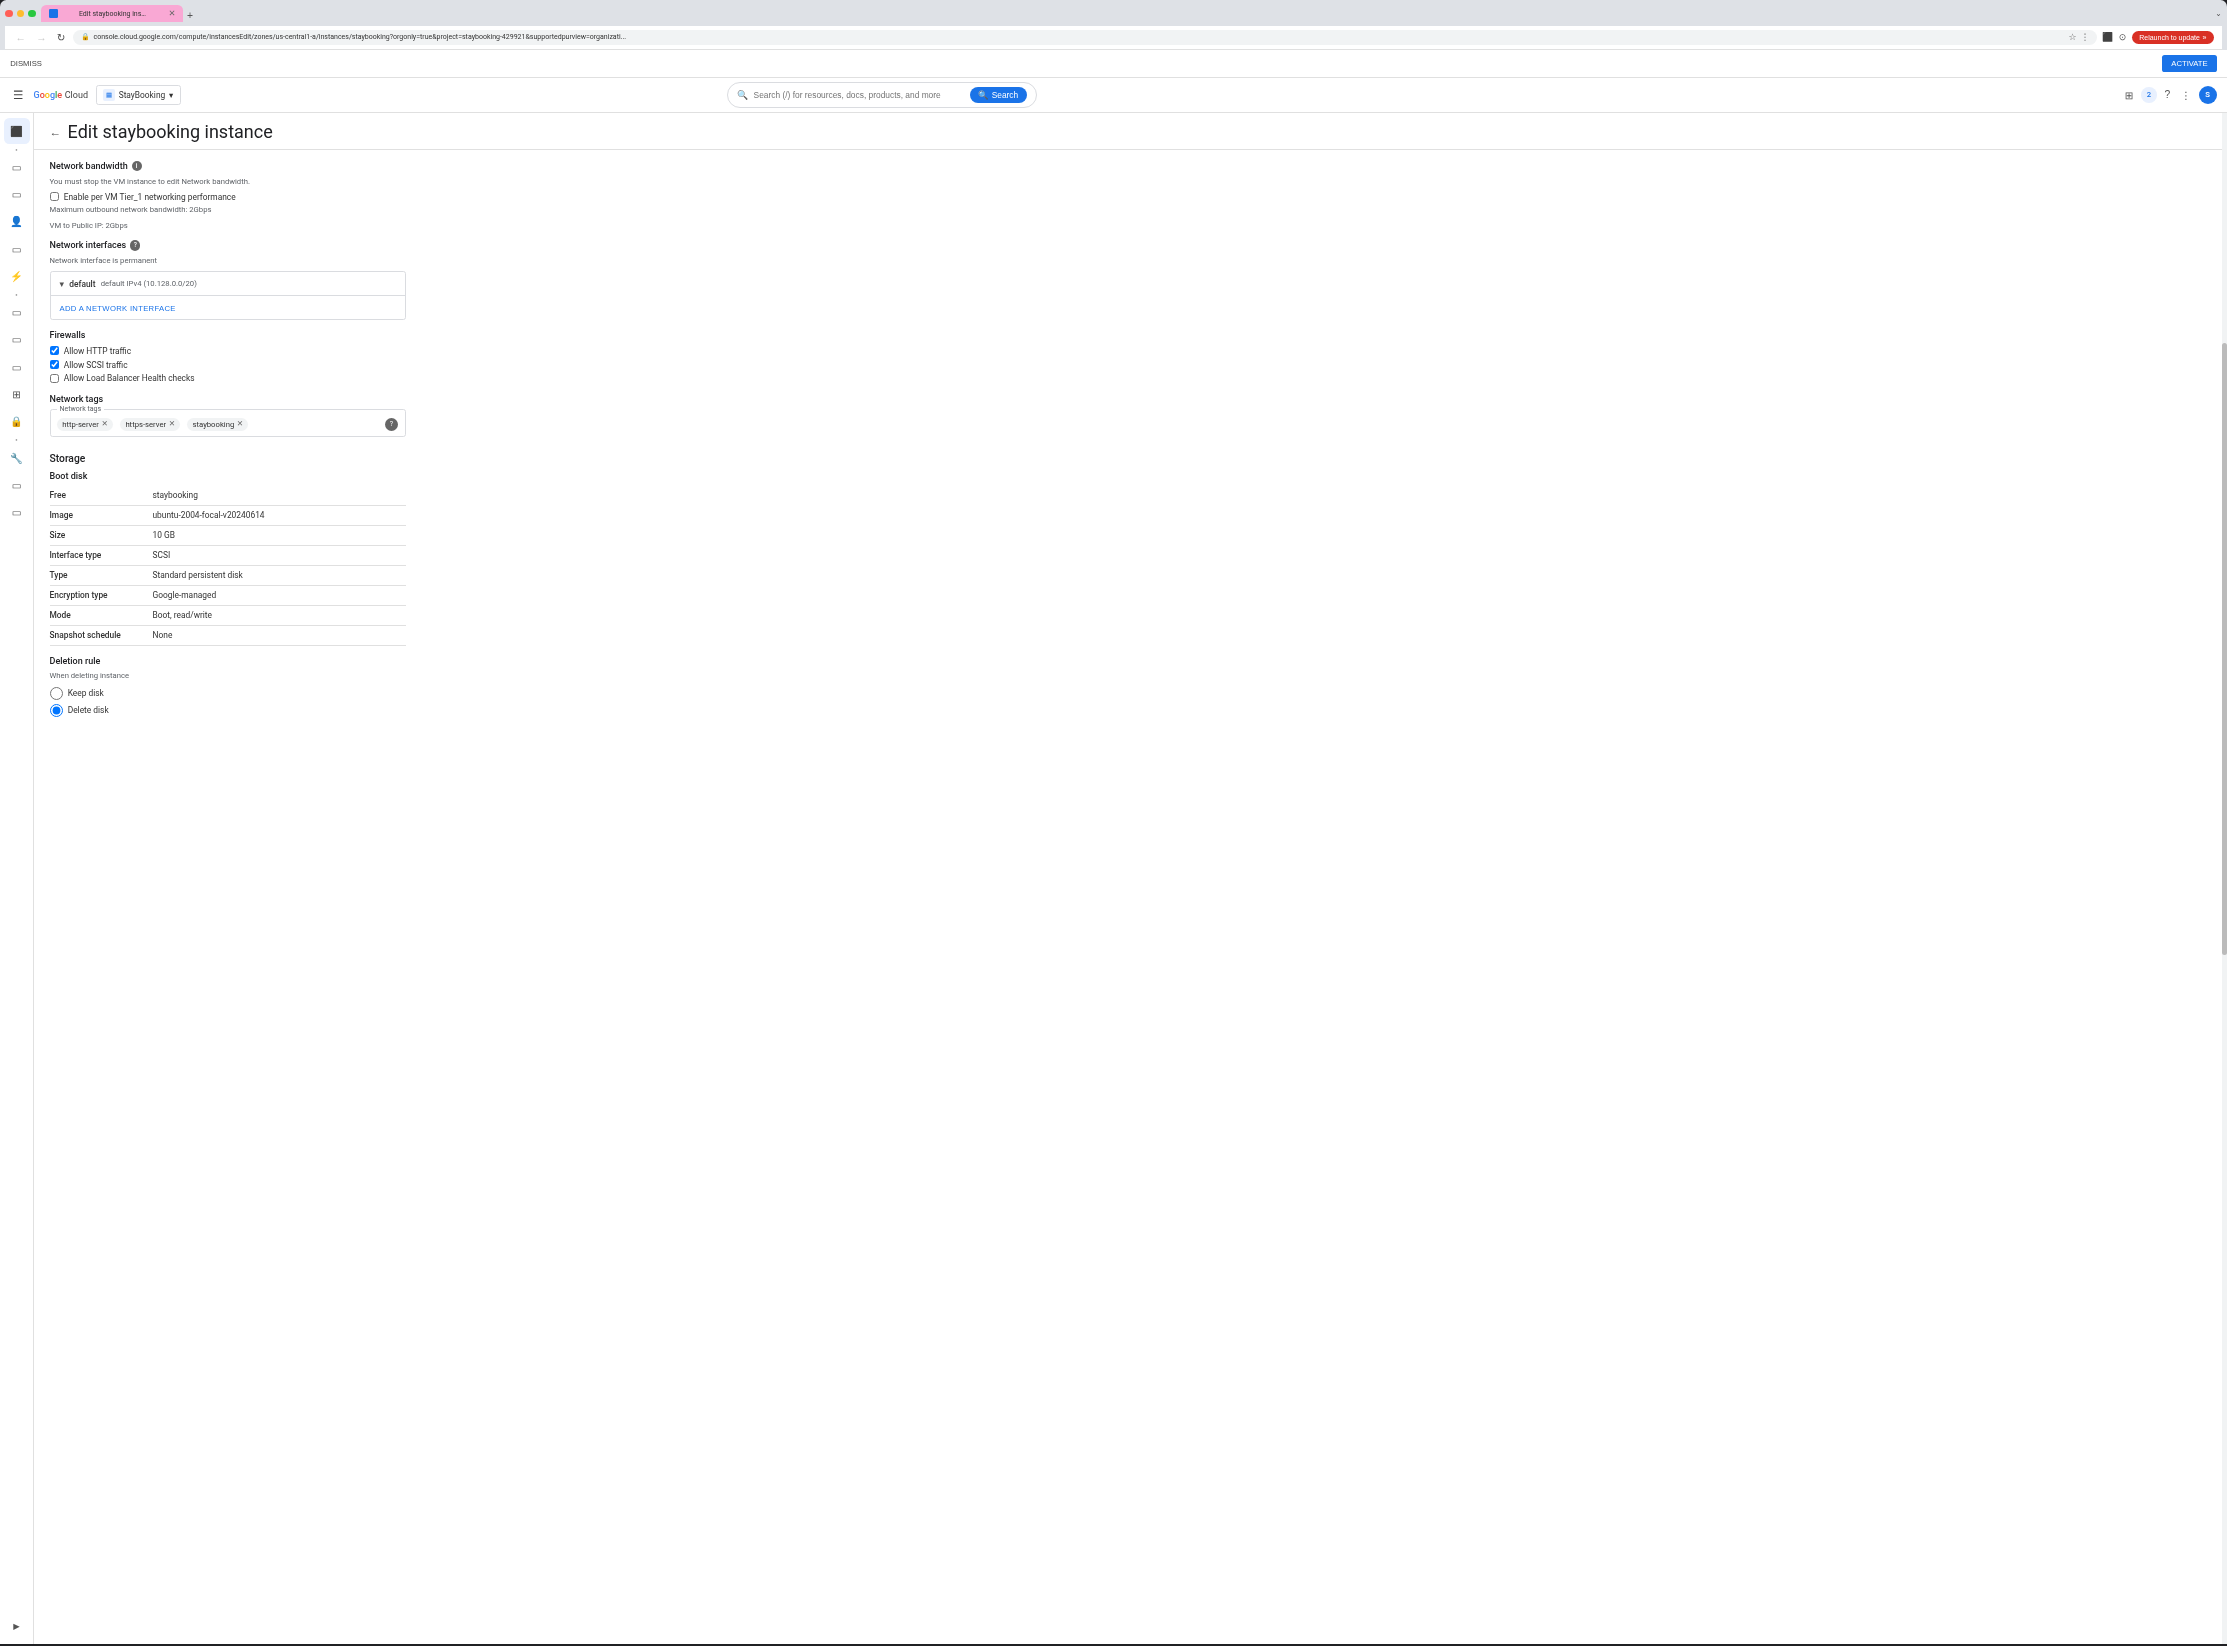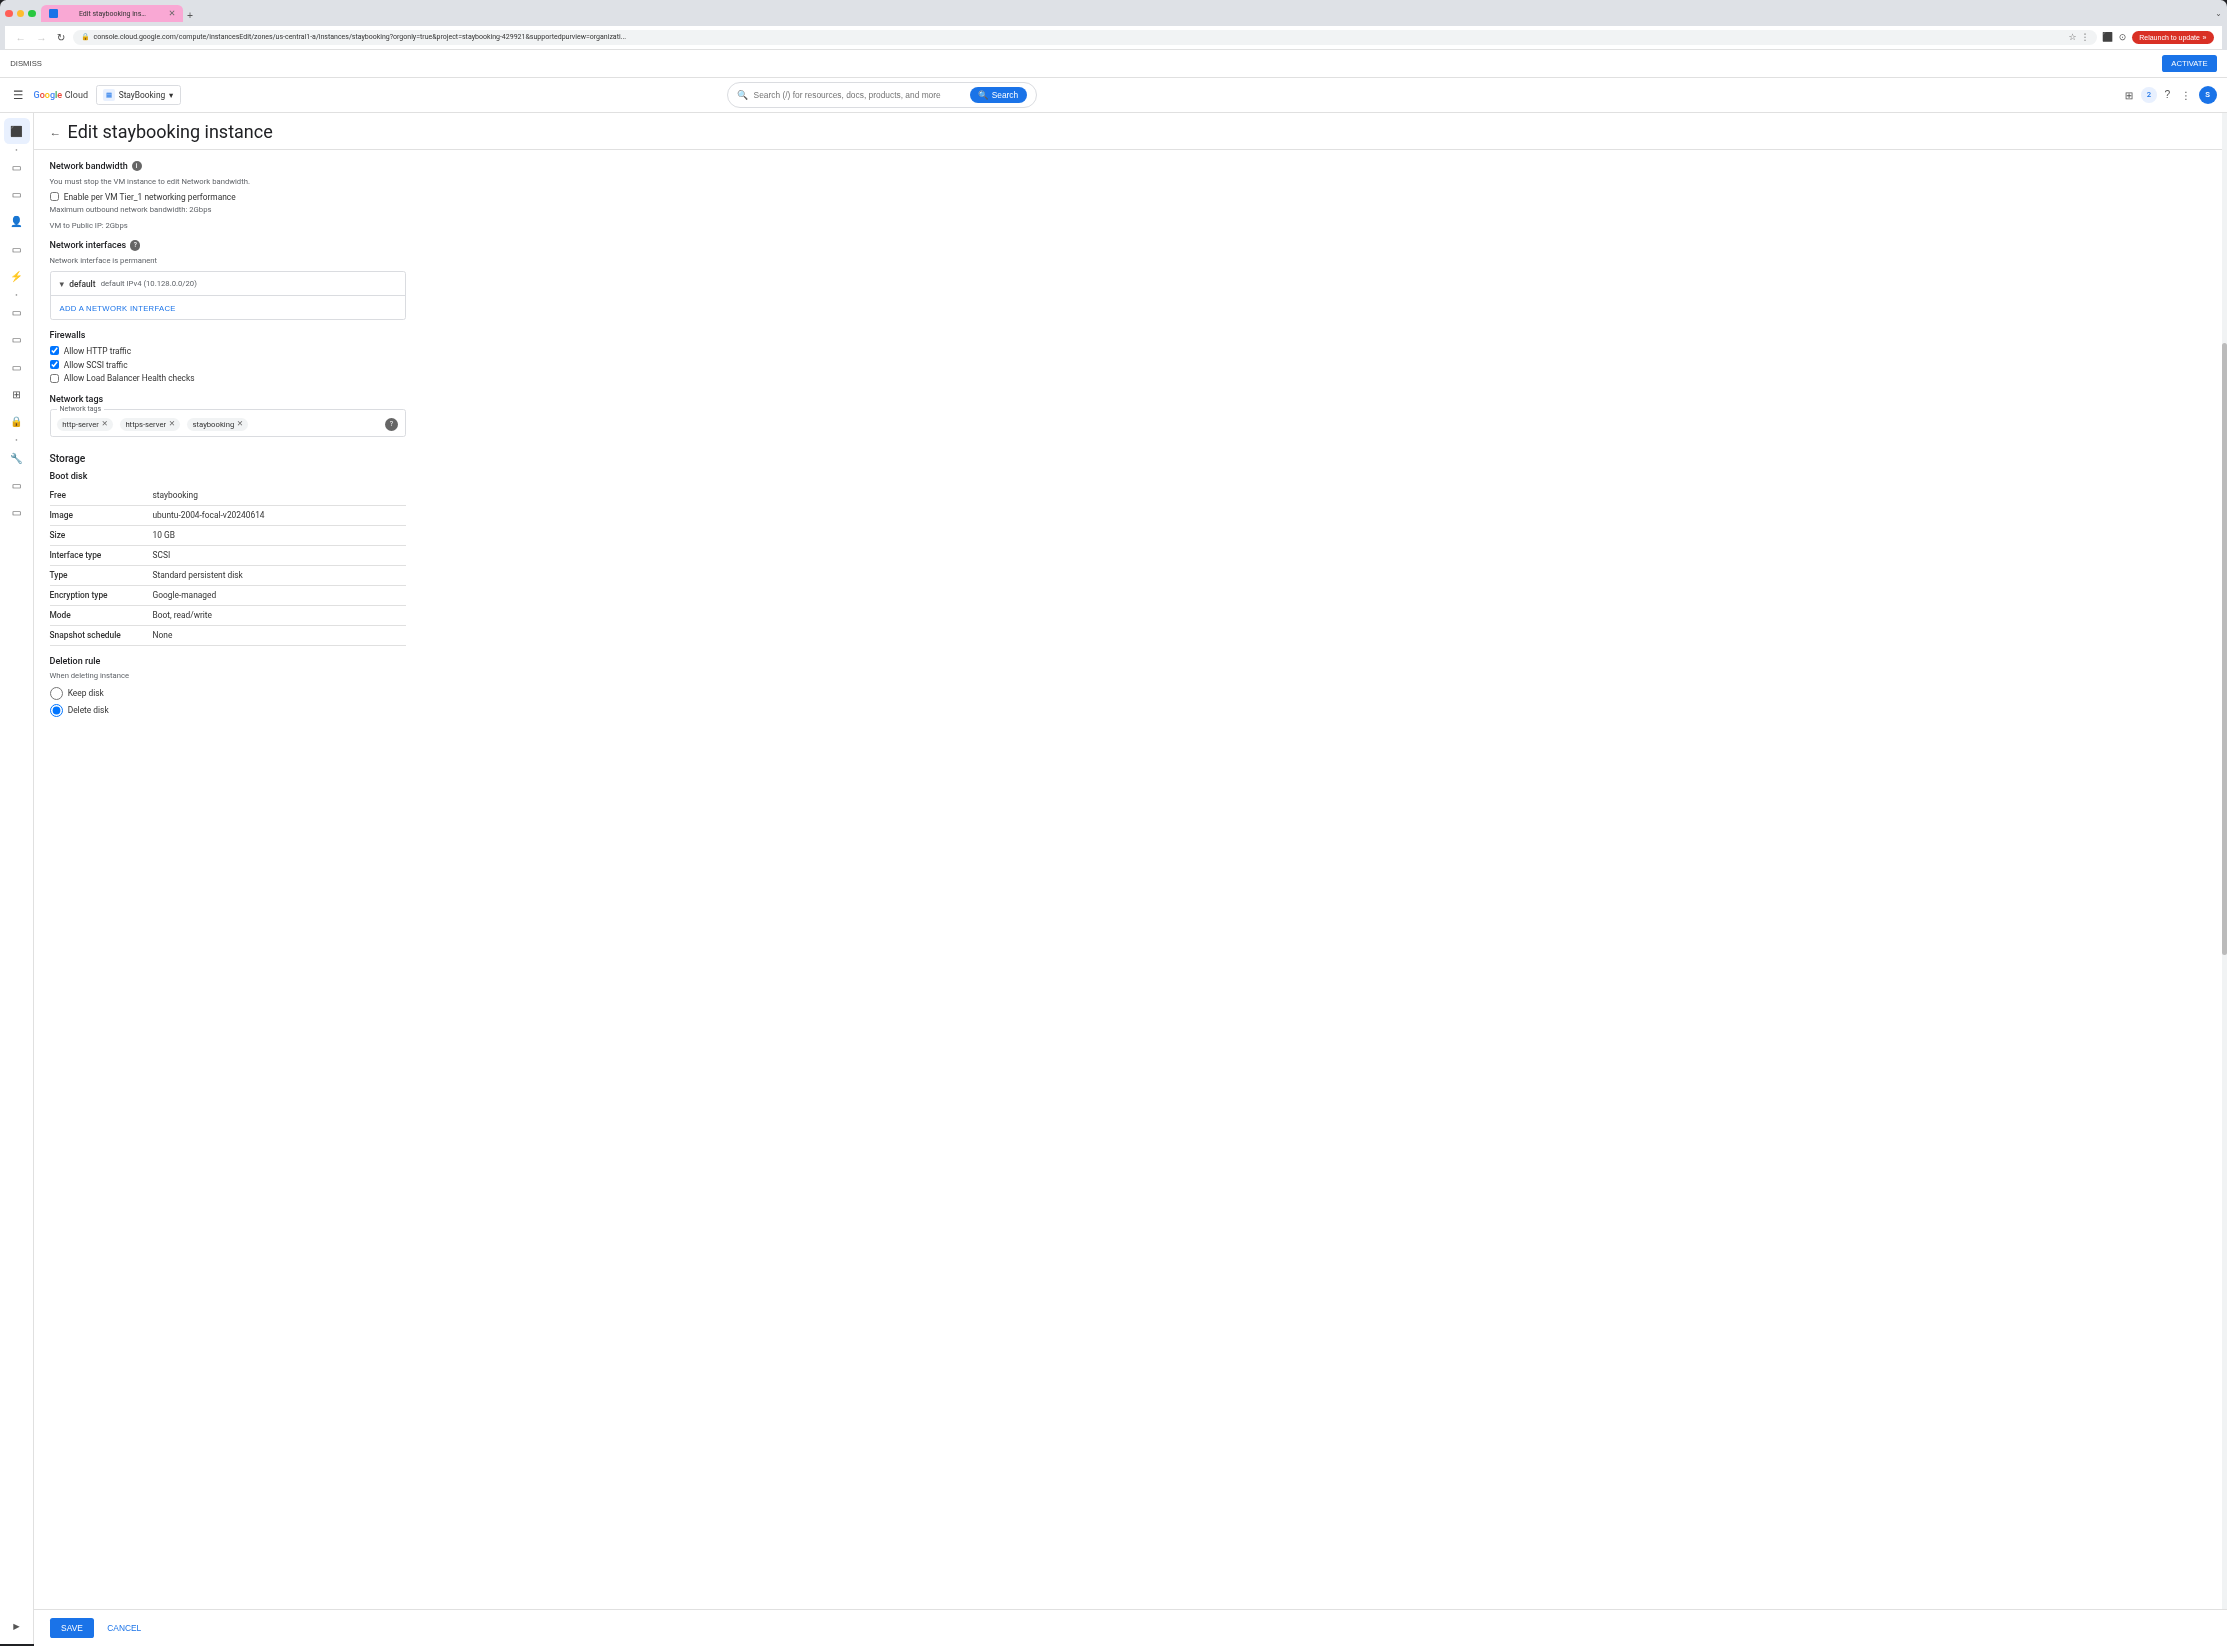--- a/index.html
+++ b/index.html
@@ -864,18 +864,14 @@
           </div>
         </div>
       </div>
 
       <div class="scrollbar-track">
         <div class="scrollbar-thumb"></div>
       </div>
     </div>
   </div>
 
-  <div class="action-bar">
-    <button class="save-btn">SAVE</button>
-    <button class="cancel-btn">CANCEL</button>
-  </div>
 </div>
 
 
 </body></html>

